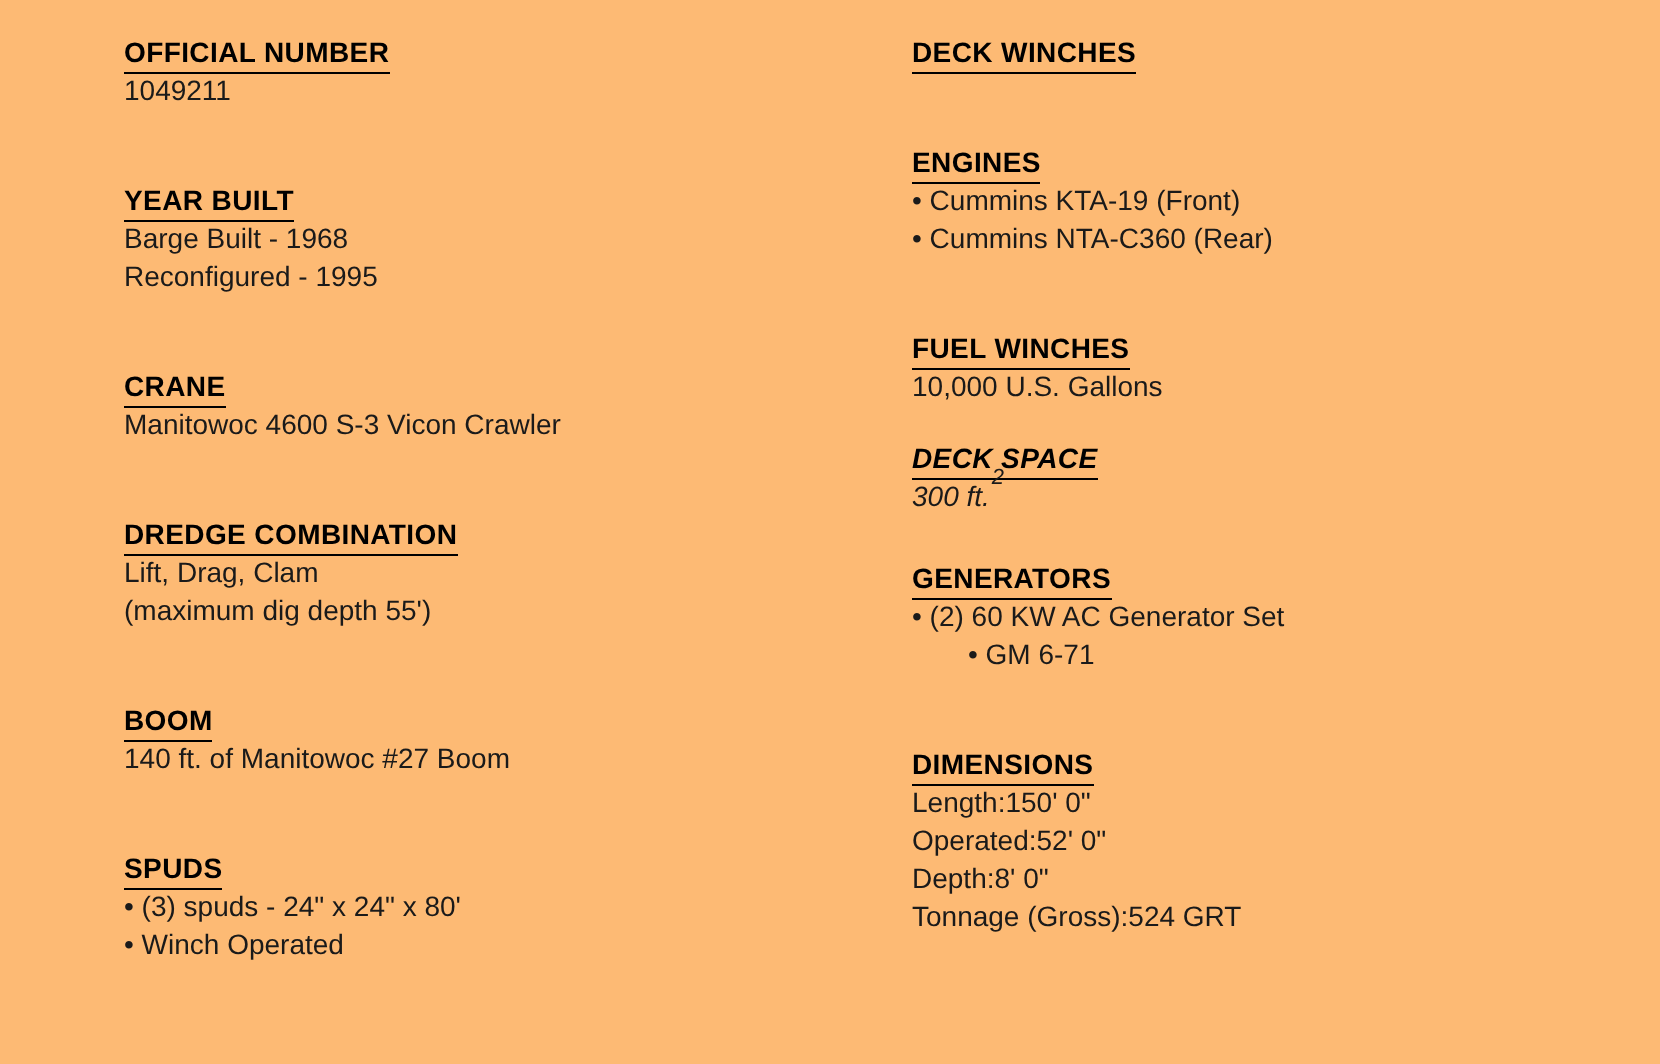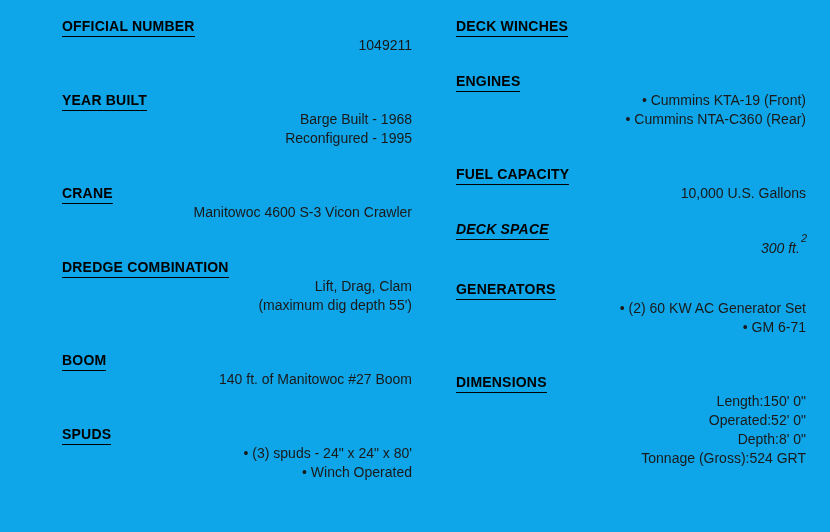--- a/index.html
+++ b/index.html
@@ -4,21 +4,21 @@
 <style>
   html, body { margin: 0; padding: 0; }
   body {
     font-family: "Liberation Sans", sans-serif;
     background: #ffffff;
   }
   .page {
     position: relative;
     width: 830px;
     height: 532px;
-    background: #0ea5e9;
+    background: #fdba74;
     overflow: hidden;
     font-size: 14px;
     line-height: 19px;
     color: #1a1a1a;
   }
   .col {
     position: absolute;
     top: 17px;
   }
   .col-left  { left: 62px;  width: 350px; }
@@ -32,32 +32,32 @@
     height: 19px;
     font-size: 14px;
     font-weight: 700;
     color: #000000;
     letter-spacing: 0.2px;
   }
   .hd-text {
     display: inline-block;
     border-bottom: 1.5px solid #000000;
   }
-  .ln { white-space: pre; text-align: right; }
+  .ln { white-space: pre; }
   .sub-indent { padding-left: 28px; }
   sup.sq {
     font-size: 11px;
     line-height: 0;
     position: relative;
     top: -5px;
     left: 1px;
   }
   .dim-row {
     display: flex;
-    justify-content: flex-end;
+    justify-content: flex-start;
   }
   .dim-value { text-align: right; white-space: pre; }
 </style>
 </head>
 <body>
 
 <div class="page">
 
   <div class="col col-left">
 
@@ -102,21 +102,21 @@
       <h2 class="hd"><span class="hd-text">DECK WINCHES</span></h2>
     </section>
 
     <section class="gap-lg">
       <h2 class="hd"><span class="hd-text">ENGINES</span></h2>
       <div class="ln">• Cummins KTA-19 (Front)</div>
       <div class="ln">• Cummins NTA-C360 (Rear)</div>
     </section>
 
     <section class="gap-sm">
-      <h2 class="hd"><span class="hd-text">FUEL CAPACITY</span></h2>
+      <h2 class="hd"><span class="hd-text">FUEL WINCHES</span></h2>
       <div class="ln">10,000 U.S. Gallons</div>
     </section>
 
     <section class="gap-md">
       <h2 class="hd"><span class="hd-text">DECK SPACE</span></h2>
       <div class="ln"><span>300 ft.</span><sup class="sq">2</sup></div>
     </section>
 
     <section class="gap-lg">
       <h2 class="hd"><span class="hd-text">GENERATORS</span></h2>

